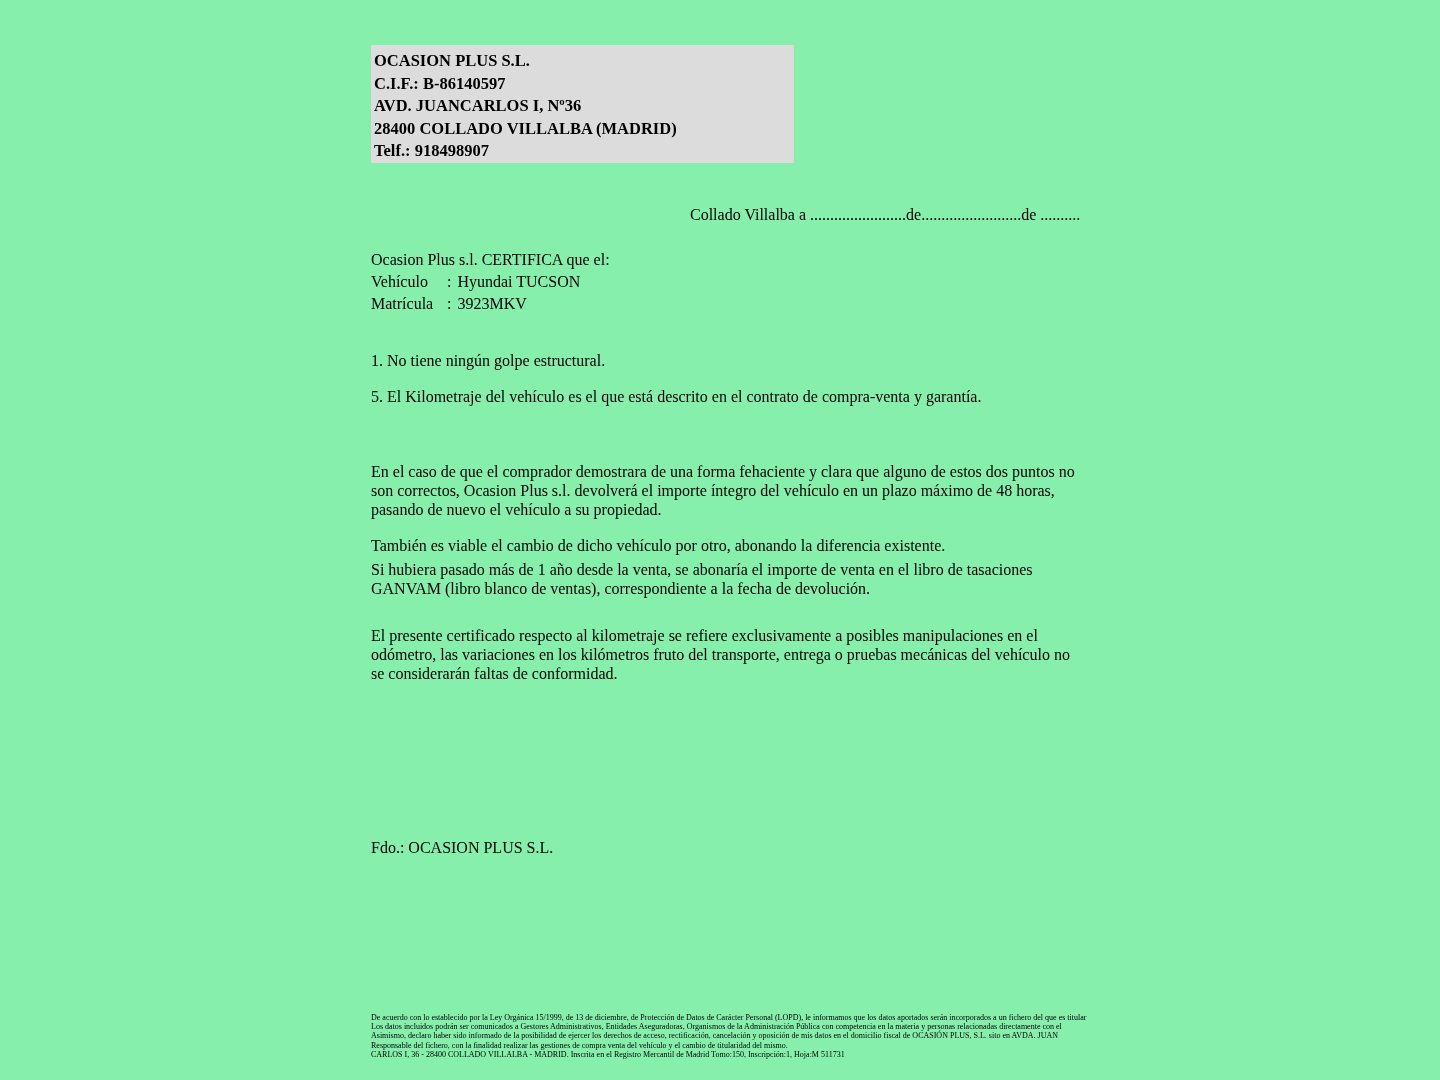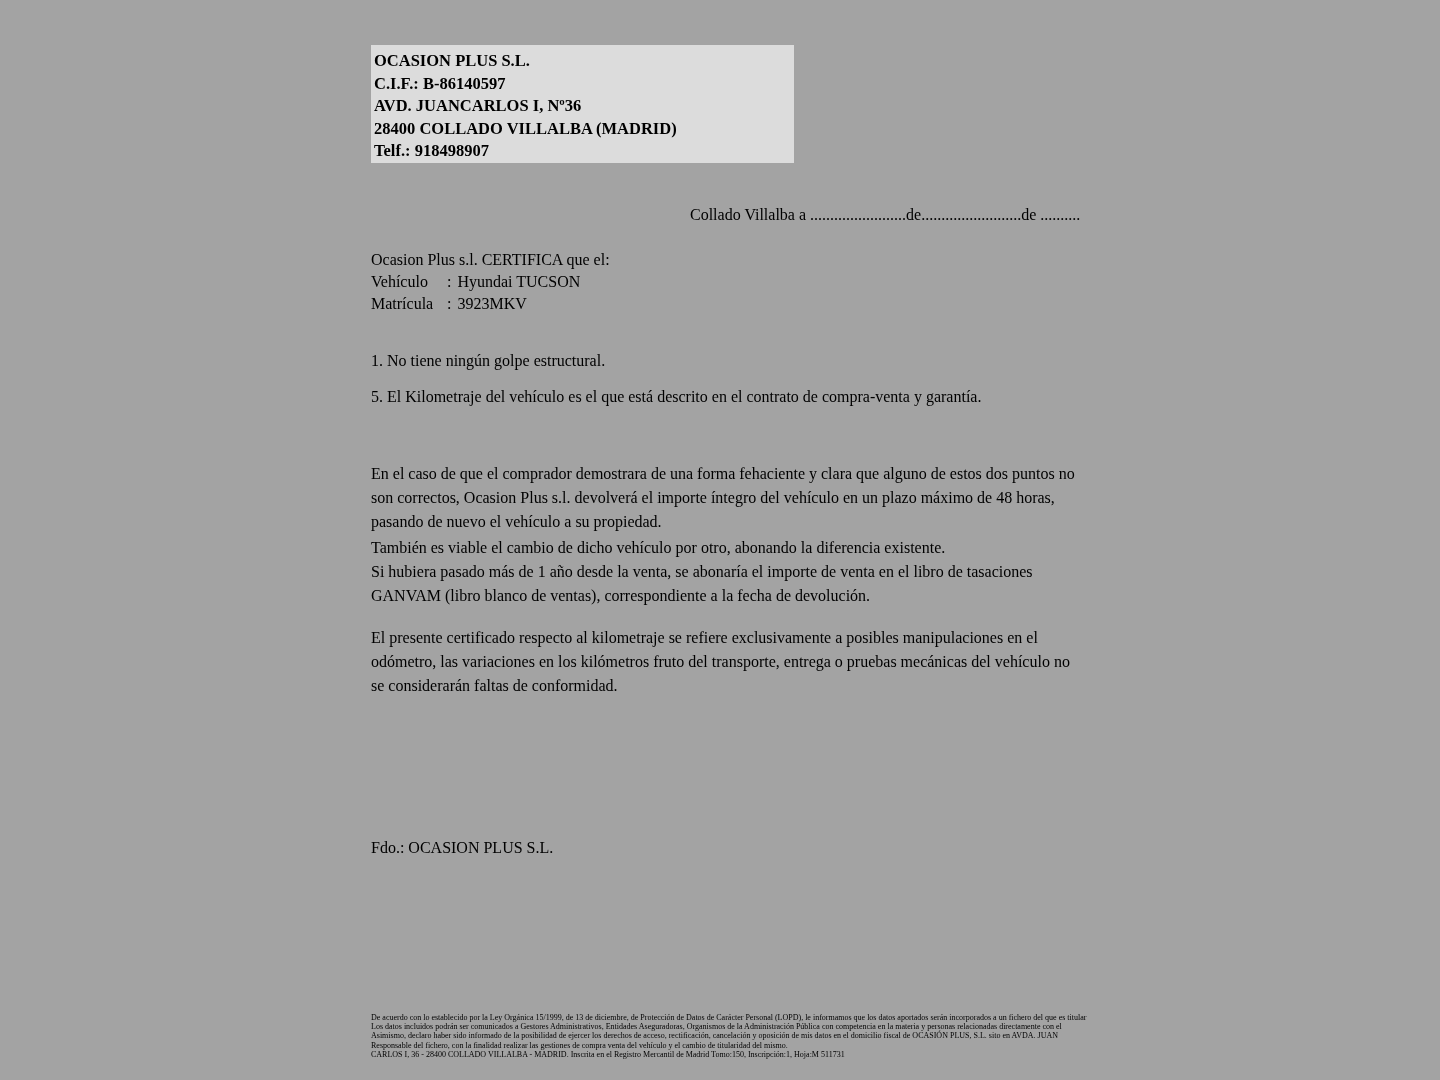--- a/index.html
+++ b/index.html
@@ -4,21 +4,21 @@
 <style>
   html, body {
     margin: 0;
     padding: 0;
     background: #ffffff;
   }
   .page {
     position: relative;
     width: 1440px;
     height: 1080px;
-    background: #a3a3a3;
+    background: #86efac;
     font-family: "Liberation Serif", "DejaVu Serif", serif;
     color: #000000;
     overflow: hidden;
   }
 
   
   .company-box {
     position: absolute;
     left: 371px;
     top: 45px;
@@ -66,21 +66,21 @@
   }
   .point-1 { top: 352px; }
   .point-2 { top: 388px; }
 
   
   .para {
     position: absolute;
     left: 371px;
     width: 706px;
     font-size: 16px;
-    line-height: 24px;
+    line-height: 19px;
     text-align: left;
   }
   .para-refund   { top: 462px; }
   .para-exchange { top: 536px; }
   .para-ganvam   { top: 560px; }
   .para-odometer { top: 626px; }
 
   
   .signature {
     position: absolute;

